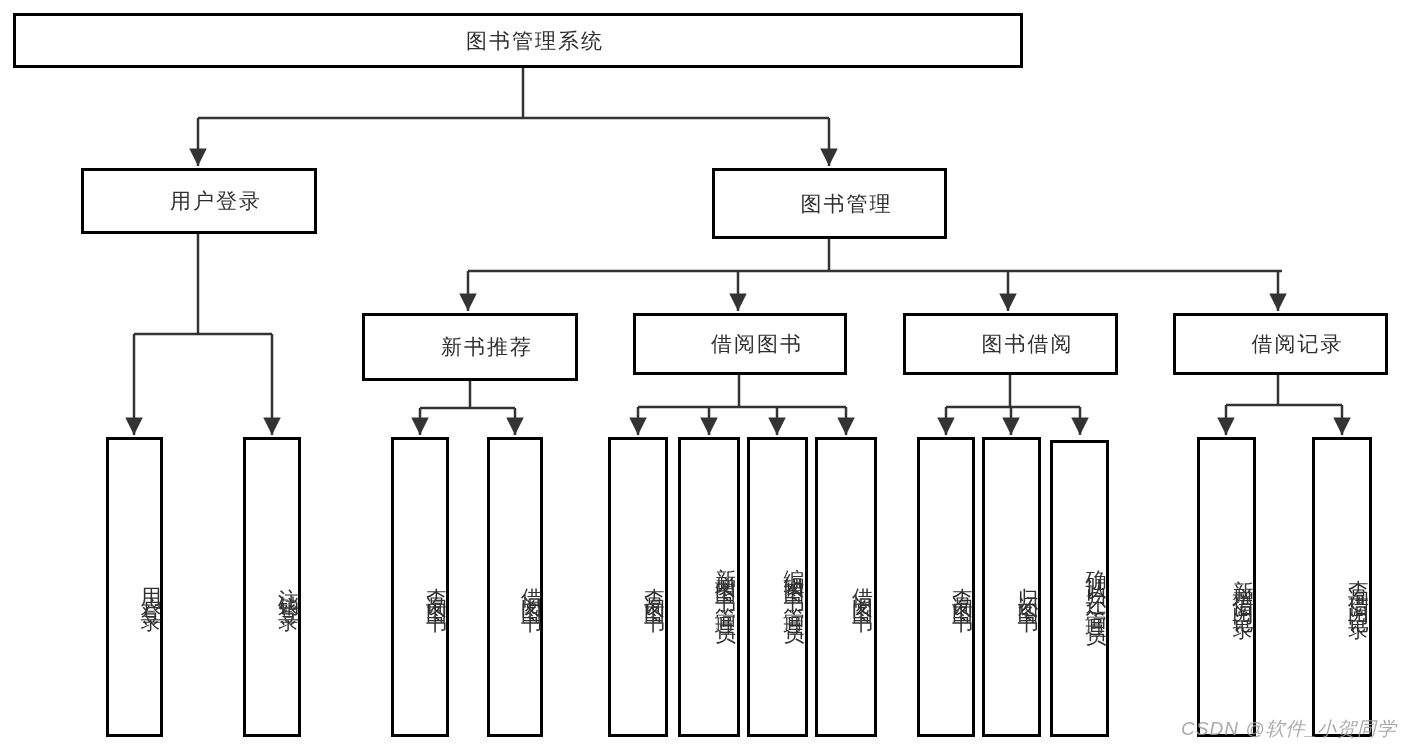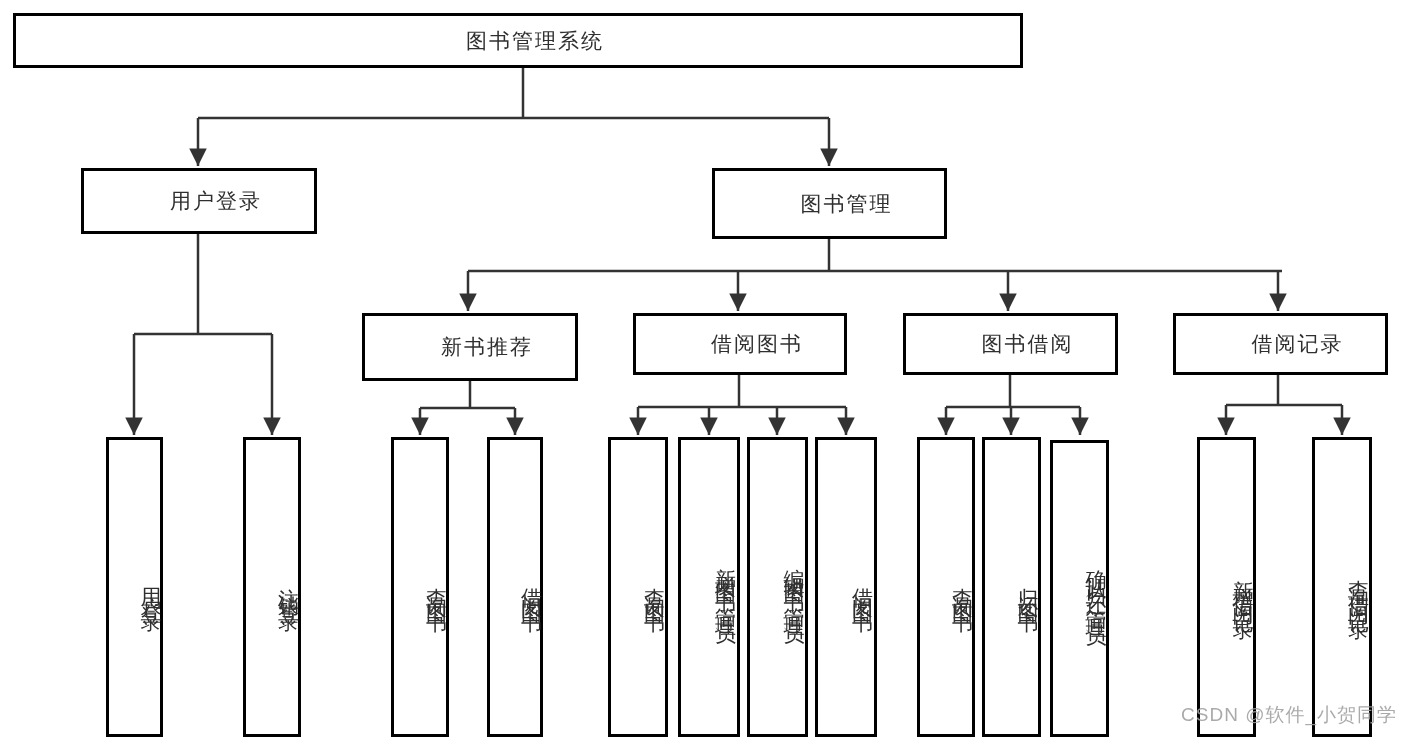--- a/index.html
+++ b/index.html
@@ -41,26 +41,27 @@
   .box.v span {
     writing-mode: vertical-rl;
     text-orientation: mixed;
     font-size: 21px;
     letter-spacing: 8px;
     line-height: 1;
   }
   .watermark {
     position: absolute;
     right: 8px;
-    bottom: 19px;
+    bottom: 5px;
     font-size: 19px;
     color: rgba(158, 158, 158, 0.88);
     z-index: 3;
     letter-spacing: 1px;
     white-space: nowrap;
+    font-style: italic;
   }
 </style>
 </head>
 <body>
 
 <div class="canvas">
 
   <svg class="connectors" width="1405" height="747" viewBox="0 0 1405 747">
     <defs>
       <marker id="arrow" viewBox="0 0 10 10" refX="10" refY="5" markerWidth="8" markerHeight="7" orient="auto">

